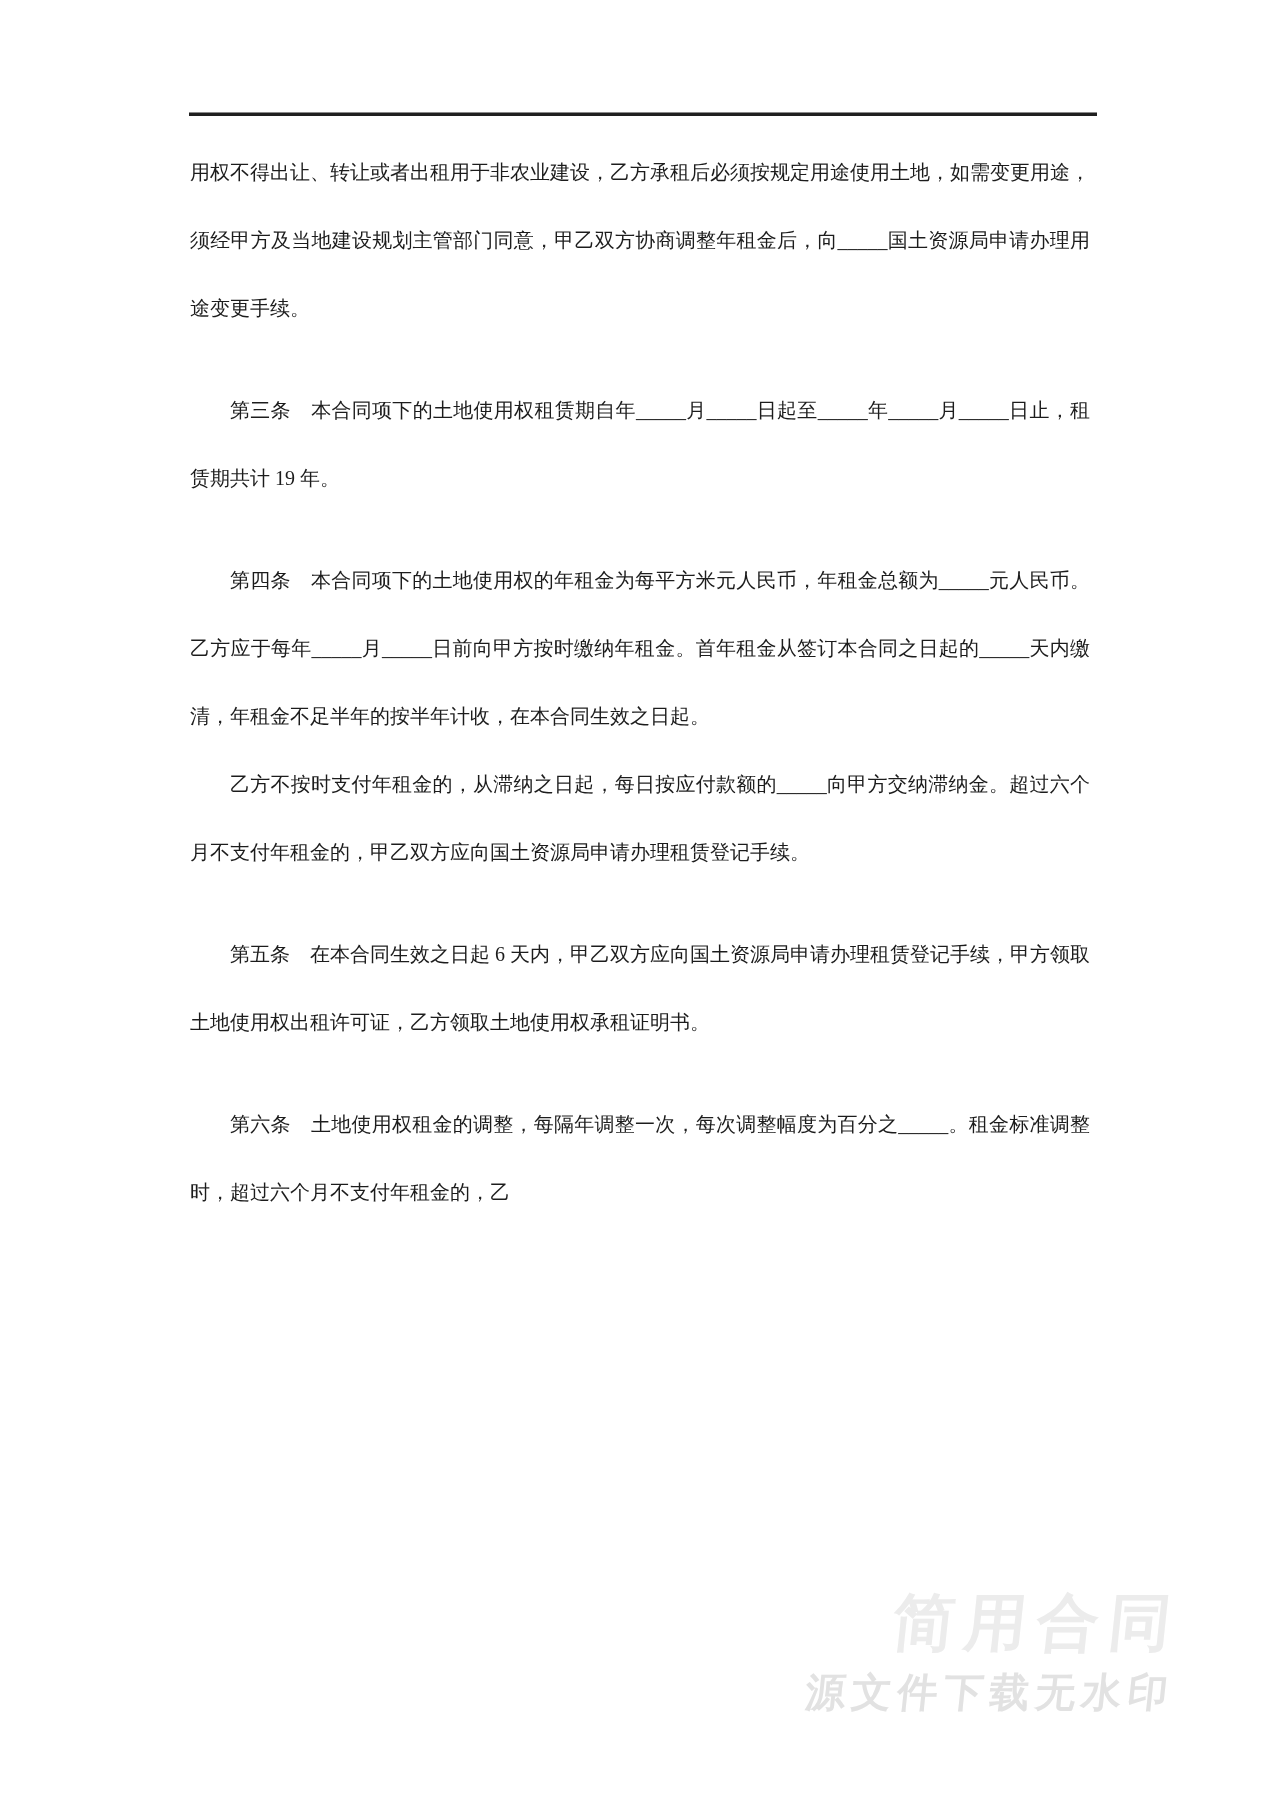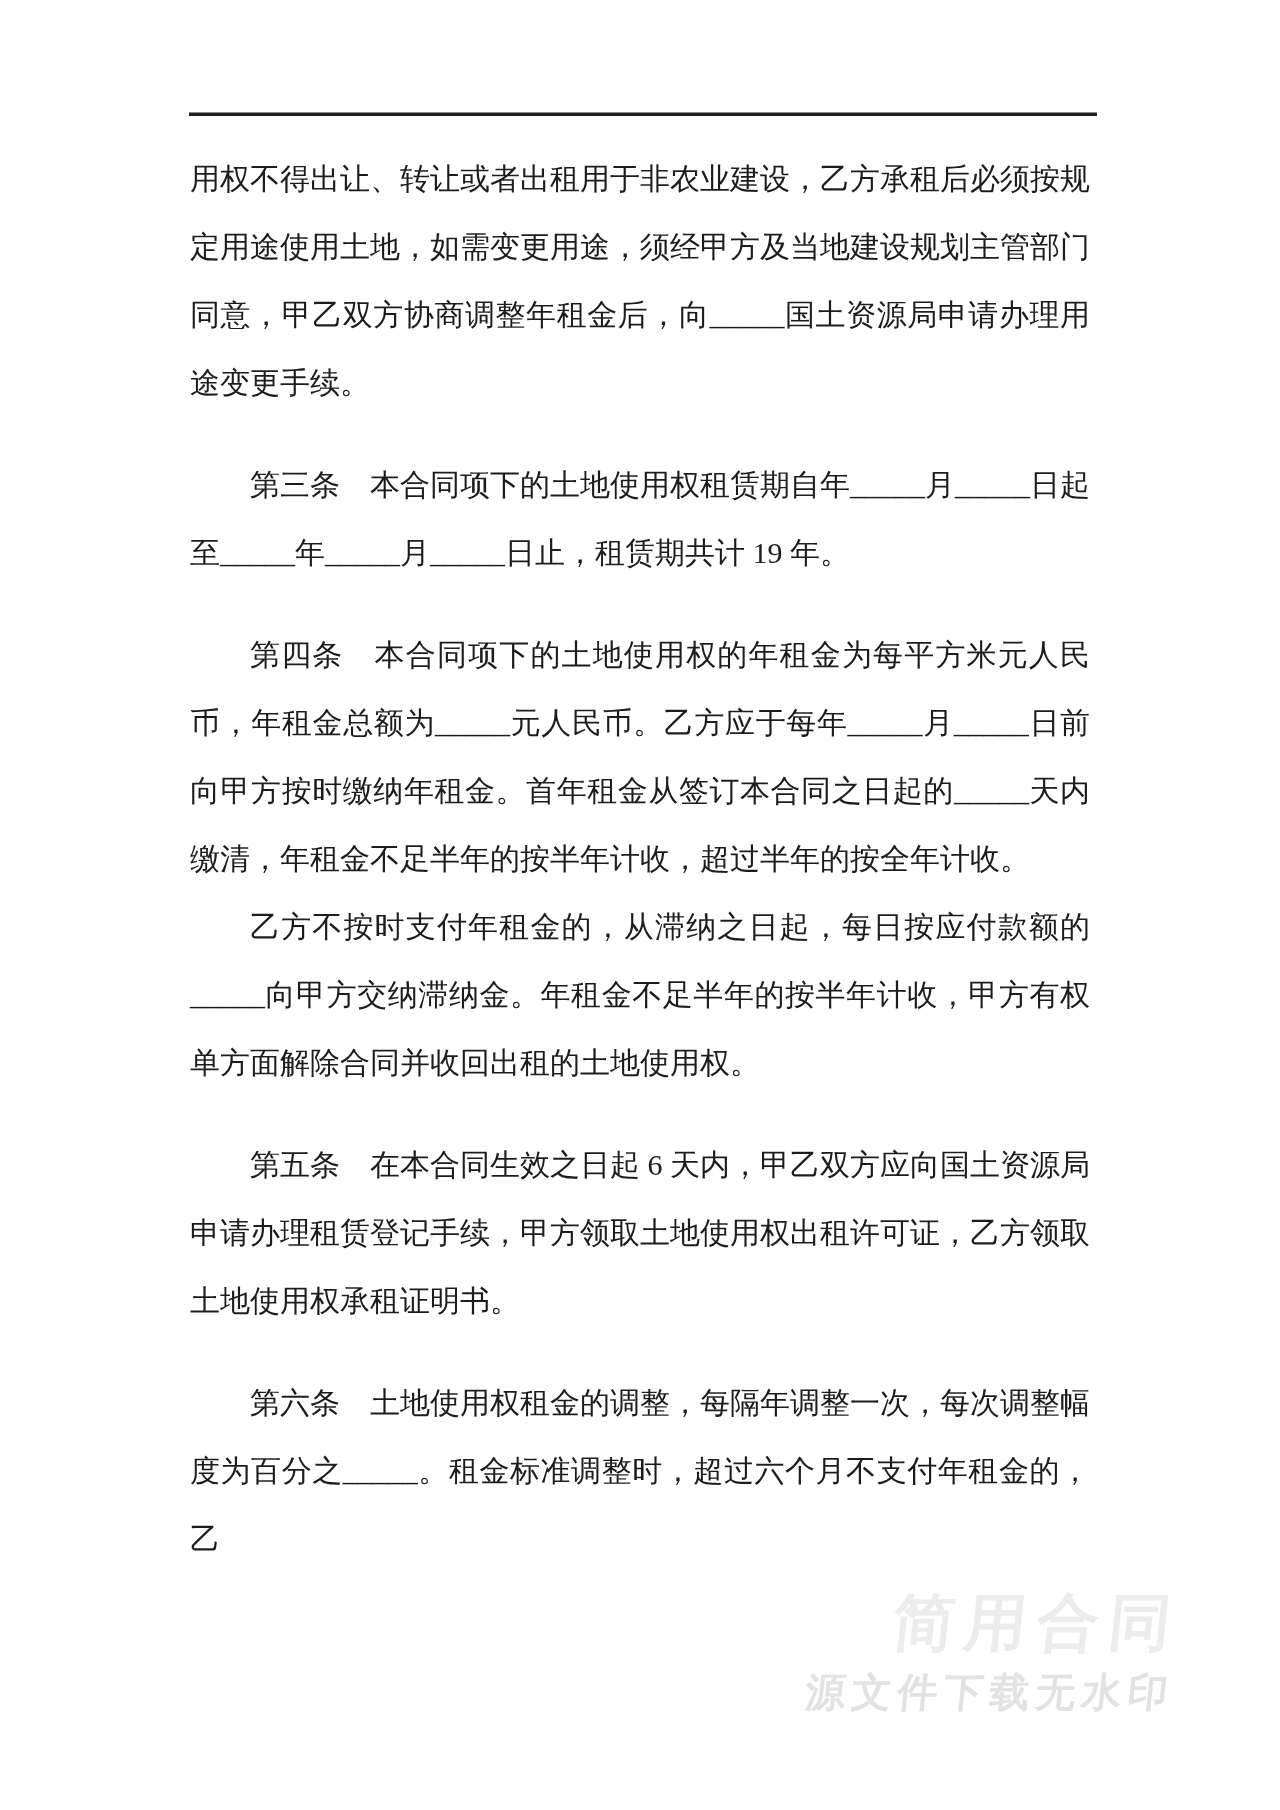--- a/index.html
+++ b/index.html
@@ -20,24 +20,24 @@
     left: 189px;
     top: 112px;
     width: 908px;
     height: 3px;
     background: #1f1f1f;
     border-top: 1px solid #8a8a8a;
   }
   .body-text {
     position: absolute;
     left: 190px;
-    top: 145px;
+    top: 138px;
     width: 900px;
     color: #1c1c1c;
-    font-size: 30px;
+    font-size: 20px;
     line-height: 68px;
     text-align: justify;
     text-justify: inter-ideograph;
   }
   .body-text p {
     margin: 0;
     padding: 0;
   }
   .body-text p.indent {
     text-indent: 2em;
@@ -74,22 +74,22 @@
 </head>
 <body>
 
 <div class="page">
 
   <div class="header-rule"></div>
 
   <div class="body-text">
     <p class="para">用权不得出让、转让或者出租用于非农业建设，乙方承租后必须按规定用途使用土地，如需变更用途，须经甲方及当地建设规划主管部门同意，甲乙双方协商调整年租金后，向_____国土资源局申请办理用途变更手续。</p>
     <p class="para indent gap">第三条　本合同项下的土地使用权租赁期自年_____月_____日起至_____年_____月_____日止，租赁期共计 19 年。</p>
-    <p class="para indent gap">第四条　本合同项下的土地使用权的年租金为每平方米元人民币，年租金总额为_____元人民币。乙方应于每年_____月_____日前向甲方按时缴纳年租金。首年租金从签订本合同之日起的_____天内缴清，年租金不足半年的按半年计收，超过半年的按全年计收。</p>
-    <p class="para indent">乙方不按时支付年租金的，从滞纳之日起，每日按应付款额的_____向甲方交纳滞纳金。年租金不足半年的按半年计收，甲方有权单方面解除合同并收回出租的土地使用权。</p>
+    <p class="para indent gap">第四条　本合同项下的土地使用权的年租金为每平方米元人民币，年租金总额为_____元人民币。乙方应于每年_____月_____日前向甲方按时缴纳年租金。首年租金从签订本合同之日起的_____天内缴清，年租金不足半年的按半年计收，在本合同生效之日起。</p>
+    <p class="para indent">乙方不按时支付年租金的，从滞纳之日起，每日按应付款额的_____向甲方交纳滞纳金。超过六个月不支付年租金的，甲乙双方应向国土资源局申请办理租赁登记手续。</p>
     <p class="para indent gap">第五条　在本合同生效之日起 6 天内，甲乙双方应向国土资源局申请办理租赁登记手续，甲方领取土地使用权出租许可证，乙方领取土地使用权承租证明书。</p>
     <p class="para indent gap">第六条　土地使用权租金的调整，每隔年调整一次，每次调整幅度为百分之_____。租金标准调整时，超过六个月不支付年租金的，乙</p>
   </div>
 
   <div class="watermark">
     <div class="wm-brand">简用合同</div>
     <div class="wm-tagline">源文件下载无水印</div>
   </div>
 
 </div>

